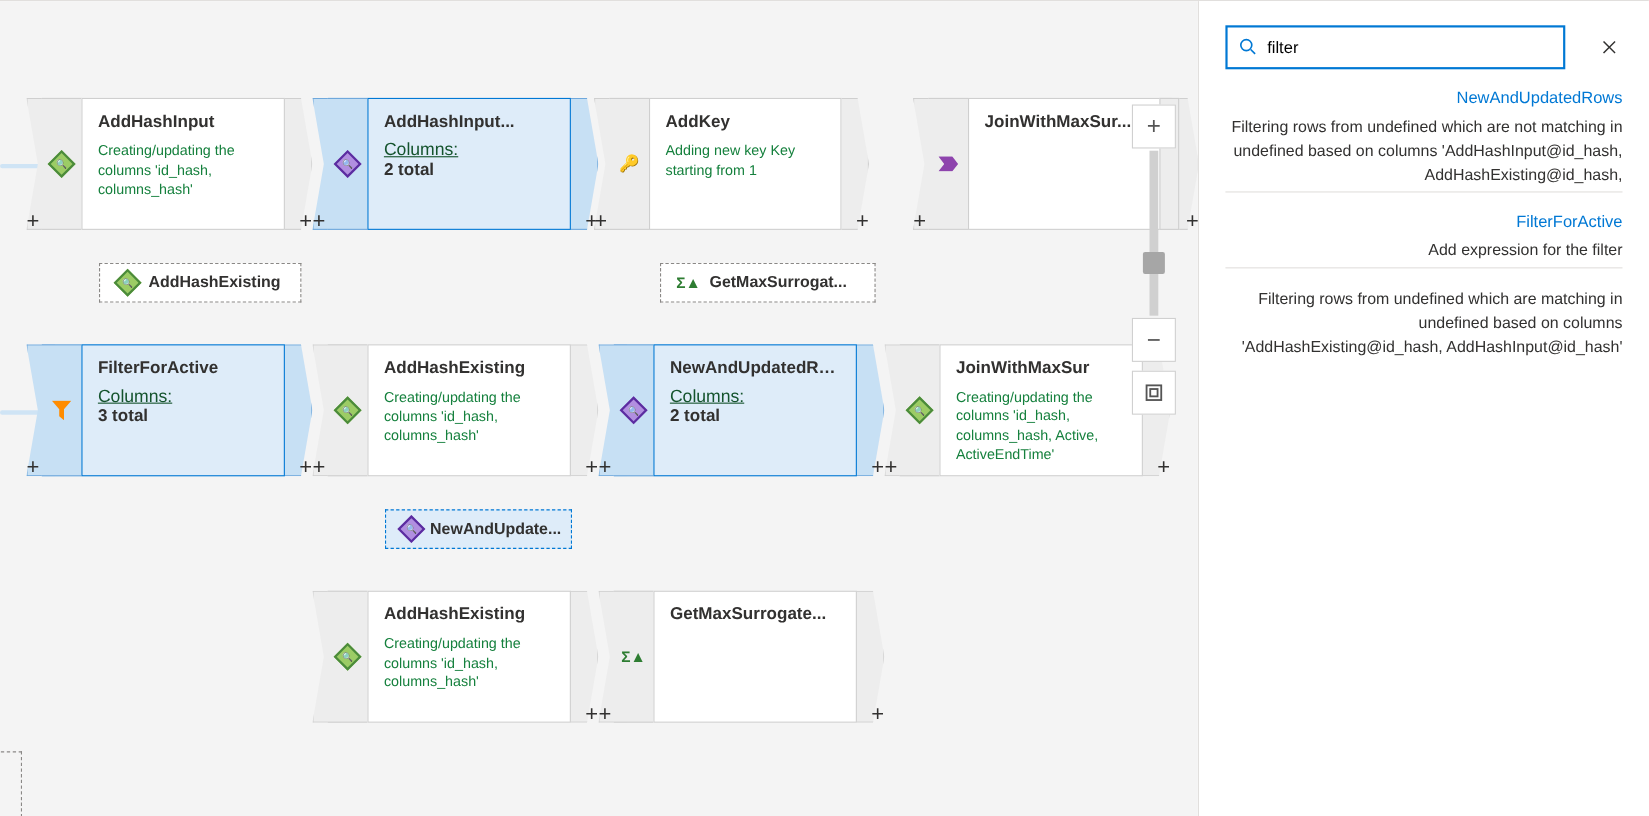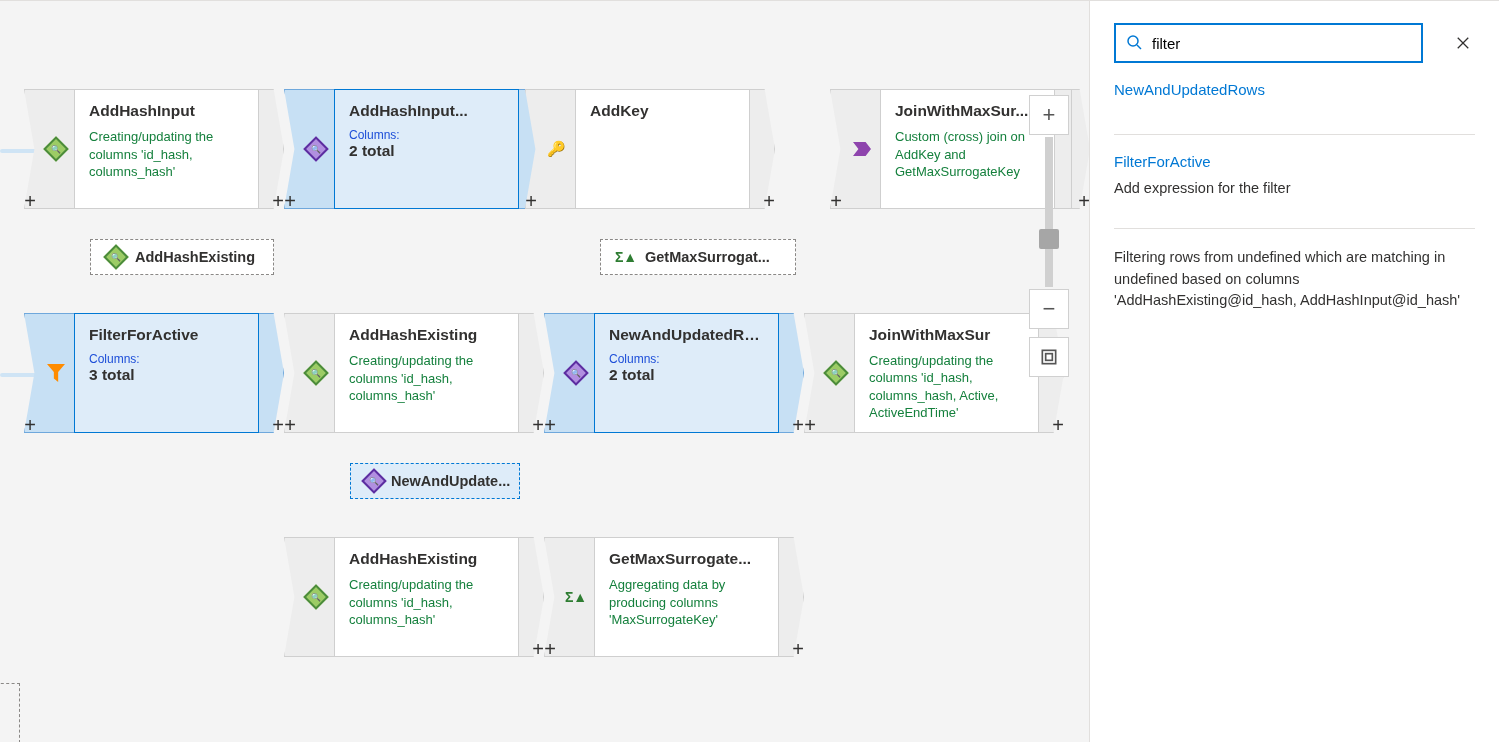--- a/index.html
+++ b/index.html
@@ -10,21 +10,21 @@
   .flow-row { position:absolute; height:120px; }
   .node { position:absolute; height:120px; }
   .plus { position:absolute; bottom:-2px; font-size:20px; color:#323130; width:16px; text-align:center; cursor:pointer; line-height:1;}
   .plus.left { left:-2px; }
   .plus.right { right:-2px; }
   .icon-band { position:absolute; left:14px; top:0; bottom:0; width:36px; display:flex; align-items:center; justify-content:center; background:transparent; }
   .body { position:absolute; left:50px; right:25px; top:0; bottom:0; background:#fff; border:1px solid #cfcfcf; padding:12px 14px; display:flex; flex-direction:column; }
   .body.selected { background:#deecf9; border-color:#0078d4; }
   .title { font-size:15.5px; font-weight:600; margin-bottom:8px; white-space:nowrap; overflow:hidden; text-overflow:ellipsis; }
   .desc { font-size:13px; color:#15803d; line-height:1.35; overflow:hidden; }
-  .cols-label { font-size:12px; color:#1d4ed8; }
+  .cols-label { font-size:16px; color:#14532d;text-decoration:underline; }
   .cols-val { font-size:15.5px; font-weight:600; }
   
   .chev-left, .chev-right { position:absolute; top:0; bottom:0; width:26px; background:#ededed; border:1px solid #cfcfcf; }
   .chev-left { left:0; clip-path: polygon(0 0, 100% 0, 100% 100%, 0 100%, 40% 50%); border-right:none;}
   .chev-right { right:0; clip-path: polygon(0 0, 60% 0, 100% 50%, 60% 100%, 0 100%); border-left:none;}
   .chev-mid { position:absolute; left:14px; width:36px; top:0; bottom:0; background:#ededed; border-top:1px solid #cfcfcf; border-bottom:1px solid #cfcfcf;}
   .chev-left.sel,.chev-right.sel,.chev-mid.sel{ background:#c7e0f4; border-color:#6fa8dc;}
   
   .ref { position:absolute; height:36px; border:1px dashed #8a8886; background:#fff; display:flex; align-items:center; gap:8px; padding:0 14px; font-weight:600; font-size:14.5px; }
   .ref.sel{ background:#deecf9; border:1px dashed #0078d4;}
@@ -46,21 +46,21 @@
   .zoom .thumb { position:absolute; left:-6px; width:20px; height:20px; background:#a6a6a6; top:92px; border-radius:2px;}
   .zoom .fit{ width:40px;height:40px;background:#fff;border:1px solid #d0d0d0;margin-top:8px;display:flex;align-items:center;justify-content:center;cursor:pointer;}
   .zoom .fit svg{width:20px;height:20px;stroke:#555;}
   
   .panel { width:410px; border-left:1px solid #e1dfdd; background:#fff; padding:22px 24px; overflow:auto;}
   .search-row{display:flex;align-items:center;gap:28px;}
   .search { flex:1; display:flex; align-items:center; border:2px solid #0078d4; height:40px; padding:0 10px;}
   .search input{ flex:1; border:none; outline:none; font-size:15px; background:transparent;}
   .search .sicon{ width:18px; color:#0078d4; margin-right:6px;}
   .close-btn{ width:24px; height:24px; display:flex; align-items:center; justify-content:center; cursor:pointer; color:#323130; font-size:16px;}
-  .result{ padding:18px 0 28px 0; border-bottom:1px solid #e1dfdd;}
+  .result{ padding:18px 0 3px 0; border-bottom:1px solid #e1dfdd;text-align:right;}
   .result:last-child{border-bottom:none;}
   .result .rtitle{ color:#0078d4; font-size:15px; margin-bottom:8px; cursor:pointer;}
   .result .rdesc{ font-size:14.5px; line-height:1.5; color:#323130;}
   
   .dashed-placeholder{position:absolute; left:-10px; top:682px; width:30px; height:60px; border:1px dashed #8a8886;}
   
   .trunc{position:absolute; top:0; height:120px; background:#ededed; border:1px solid #cfcfcf;}
 </style>
 </head>
 <body>
@@ -100,43 +100,43 @@
               </span>
             </div>
             <div class="body selected">
               <div class="title">AddHashInput...</div>
               <div class="cols-label">Columns:</div>
               <div class="cols-val">2 total</div>
             </div>
             <div class="plus left">+</div>
             <div class="plus right">+</div>
           </div>
-          <div class="node" style="left: 525px; width: 250px;">
+          <div class="node" style="left: 540px; width: 250px;">
             <div class="chev-left"></div>
             <div class="chev-mid"></div>
             <div class="chev-right"></div>
             <div class="icon-band">
               <span class="ic ic-key"></span>
             </div>
             <div class="body">
               <div class="title">AddKey</div>
+              <div class="desc">Adding new key Key starting from 1</div>
             </div>
             <div class="plus left">+</div>
             <div class="plus right">+</div>
           </div>
           <div class="node" style="left: 830px; width: 260px;">
             <div class="chev-left"></div>
             <div class="chev-mid"></div>
             <div class="chev-right"></div>
             <div class="icon-band">
               <span class="ic ic-join"></span>
             </div>
             <div class="body">
               <div class="title">JoinWithMaxSur...</div>
-              <div class="desc">Custom (cross) join on AddKey and GetMaxSurrogateKey</div>
             </div>
             <div class="plus left">+</div>
             <div class="plus right">+</div>
           </div>
           <div class="trunc" style="left: 1054px; width: 18px;"></div>
           <div class="ref" style="left: 90px; top: 150px; width: 184px;">
             <span class="ic ic-derived" style="position: relative;">
               <span style="position:absolute;font-size:8px;color:#2e7d32">🔍</span>
             </span>
             <span>AddHashExisting</span>
@@ -238,21 +238,20 @@
           </div>
           <div class="node" style="left: 544px; width: 260px;">
             <div class="chev-left"></div>
             <div class="chev-mid"></div>
             <div class="chev-right"></div>
             <div class="icon-band">
               <span class="ic ic-agg">Σ▲</span>
             </div>
             <div class="body">
               <div class="title">GetMaxSurrogate...</div>
-              <div class="desc">Aggregating data by producing columns 'MaxSurrogateKey'</div>
             </div>
             <div class="plus left">+</div>
             <div class="plus right">+</div>
           </div>
         </div>
       </div>
 
     <div class="dashed-placeholder"></div>
 
     <div class="zoom">
@@ -284,20 +283,21 @@
       <div class="close-btn">
         <svg viewBox="0 0 16 16" width="14" height="14" stroke="#323130" stroke-width="1.5">
             <line x1="2" y1="2" x2="14" y2="14"></line>
             <line x1="14" y1="2" x2="2" y2="14"></line>
           </svg>
       </div>
     </div>
     <div id="results">
         <div class="result">
           <div class="rtitle">NewAndUpdatedRows</div>
+          <div class="rdesc">Filtering rows from undefined which are not matching in undefined based on columns 'AddHashInput@id_hash, AddHashExisting@id_hash,</div>
         </div>
         <div class="result">
           <div class="rtitle">FilterForActive</div>
           <div class="rdesc">Add expression for the filter</div>
         </div>
         <div class="result">
           <div class="rdesc">Filtering rows from undefined which are matching in undefined based on columns 'AddHashExisting@id_hash, AddHashInput@id_hash'</div>
         </div>
       </div>
   </div>

